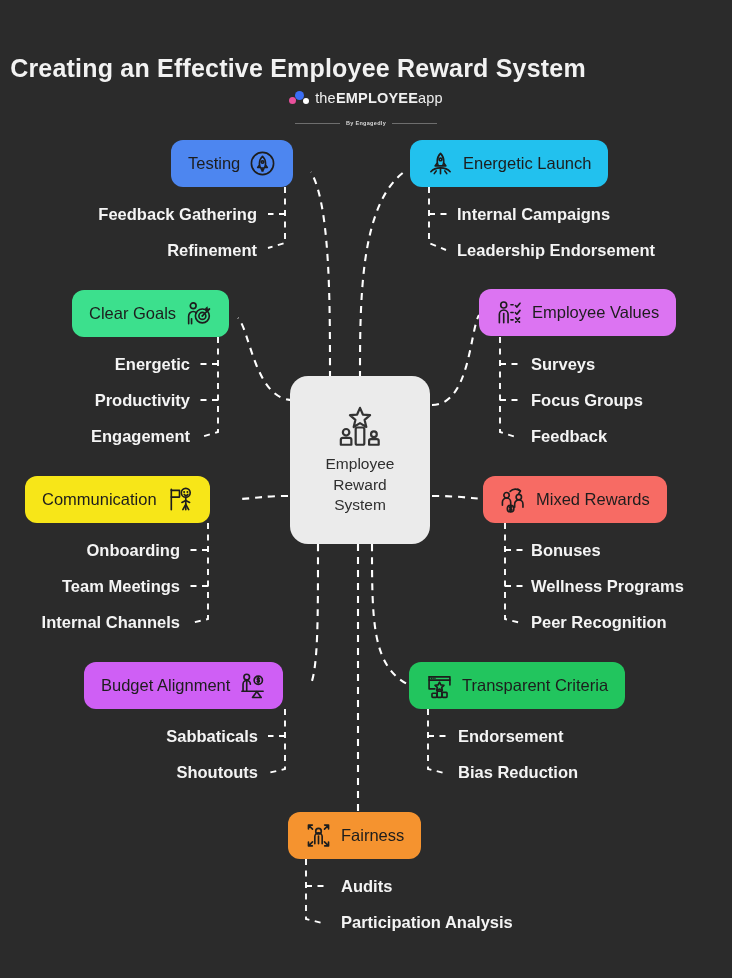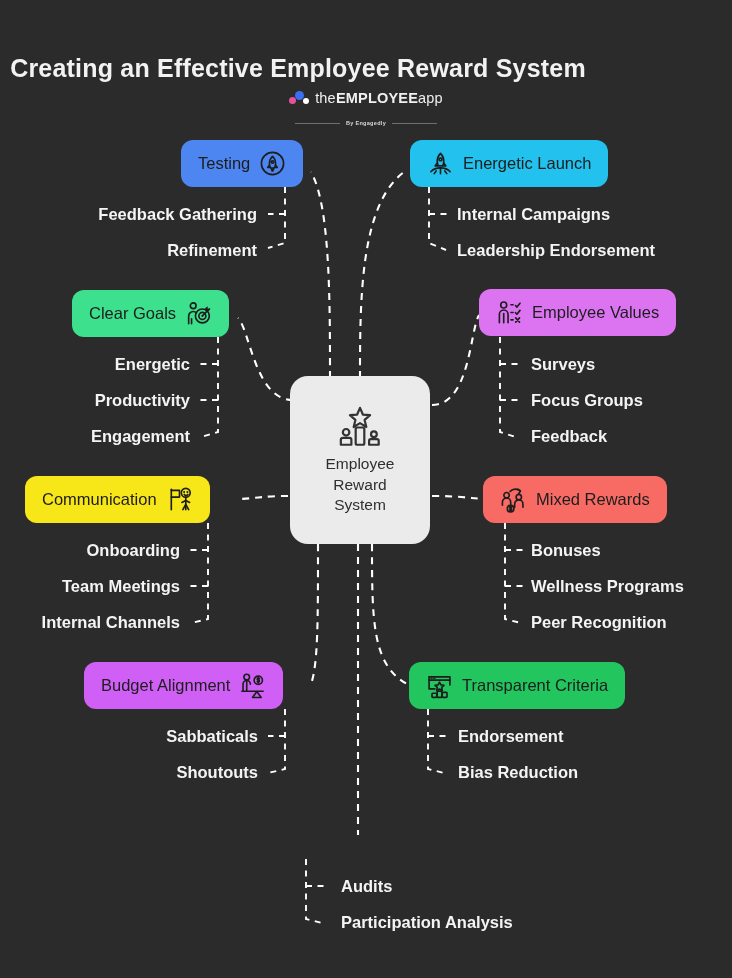--- a/index.html
+++ b/index.html
@@ -160,21 +160,21 @@
       <circle cx="38.5" cy="31.5" r="3"></circle>
       <path d="M33.5 42.5 v-4 a1.8 1.8 0 0 1 1.8-1.8 h6.4 a1.8 1.8 0 0 1 1.8 1.8 v4 z"></path>
     </svg>
     <div class="ctext">
       <div>Employee</div>
       <div>Reward</div>
       <div>System</div>
     </div>
   </div>
 
-  <div class="pill" style="left:181px; top:140px; background:#4d86f0;">
+  <div class="pill" style="left:171px; top:140px; background:#4d86f0;">
     <span class="lbl">Testing</span>
     <svg width="27" height="27" viewBox="0 0 28 28" fill="none" stroke="#1d1d1d" stroke-width="1.7" stroke-linecap="round" stroke-linejoin="round">
       <circle cx="14" cy="14" r="11.5"></circle>
       <path d="M14 6.5 c2.3 2.2 3.2 5 3.2 7.6 c0 1.9 -.6 3.6 -1.4 4.6 h-3.6 c-.8 -1 -1.4 -2.7 -1.4 -4.6 c0 -2.6 .9 -5.4 3.2 -7.6 z"></path>
       <circle cx="14" cy="12.4" r="1.3"></circle>
       <path d="M10.8 15.8 l-1.8 2.3 h2.1 M17.2 15.8 l1.8 2.3 h-2.1"></path>
       <path d="M12.8 19.9 h2.4 M13.3 21.6 h1.4"></path>
     </svg>
   </div>
   <div class="leaf l" style="left:0px; top:206px; width:257px; text-align:right;">Feedback Gathering</div>
@@ -287,16 +287,28 @@
       <path d="M14 10.5 l1.4 2.9 l3.2 .4 l-2.3 2.2 l.6 3.2 l-2.9 -1.6 l-2.9 1.6 l.6 -3.2 l-2.3 -2.2 l3.2 -.4 z"></path>
       <rect x="11.6" y="19.8" width="4.8" height="6.5" rx=".8"></rect>
       <rect x="6.2" y="22" width="5" height="4.3" rx=".8"></rect>
       <rect x="16.8" y="21.2" width="5" height="5.1" rx=".8"></rect>
     </svg>
     <span class="lbl">Transparent Criteria</span>
   </div>
   <div class="leaf r" style="left:458px; top:728px;">Endorsement</div>
   <div class="leaf r" style="left:458px; top:764px;">Bias Reduction</div>
 
+  <div class="pill" style="left:288px; top:812px; background:#f5932f;">
+    <svg width="27" height="27" viewBox="0 0 28 28" fill="none" stroke="#1d1d1d" stroke-width="1.7" stroke-linecap="round" stroke-linejoin="round">
+      <circle cx="14" cy="9.5" r="2.9"></circle>
+      <path d="M10.2 22.5 v-7.4 c0 -2.1 1.7 -3.8 3.8 -3.8 s3.8 1.7 3.8 3.8 v7.4"></path>
+      <path d="M14 14.5 v8"></path>
+      <path d="M7.6 3.2 h-4 v4 M3.6 3.2 l4.2 4.2"></path>
+      <path d="M20.4 3.2 h4 v4 M24.4 3.2 l-4.2 4.2"></path>
+      <path d="M7.6 24.8 h-4 v-4 M3.6 24.8 l4.2 -4.2"></path>
+      <path d="M20.4 24.8 h4 v-4 M24.4 24.8 l-4.2 -4.2"></path>
+    </svg>
+    <span class="lbl">Fairness</span>
+  </div>
   <div class="leaf r" style="left:341px; top:878px;">Audits</div>
   <div class="leaf r" style="left:341px; top:914px;">Participation Analysis</div>
 
 </div>
 
 </body></html>

